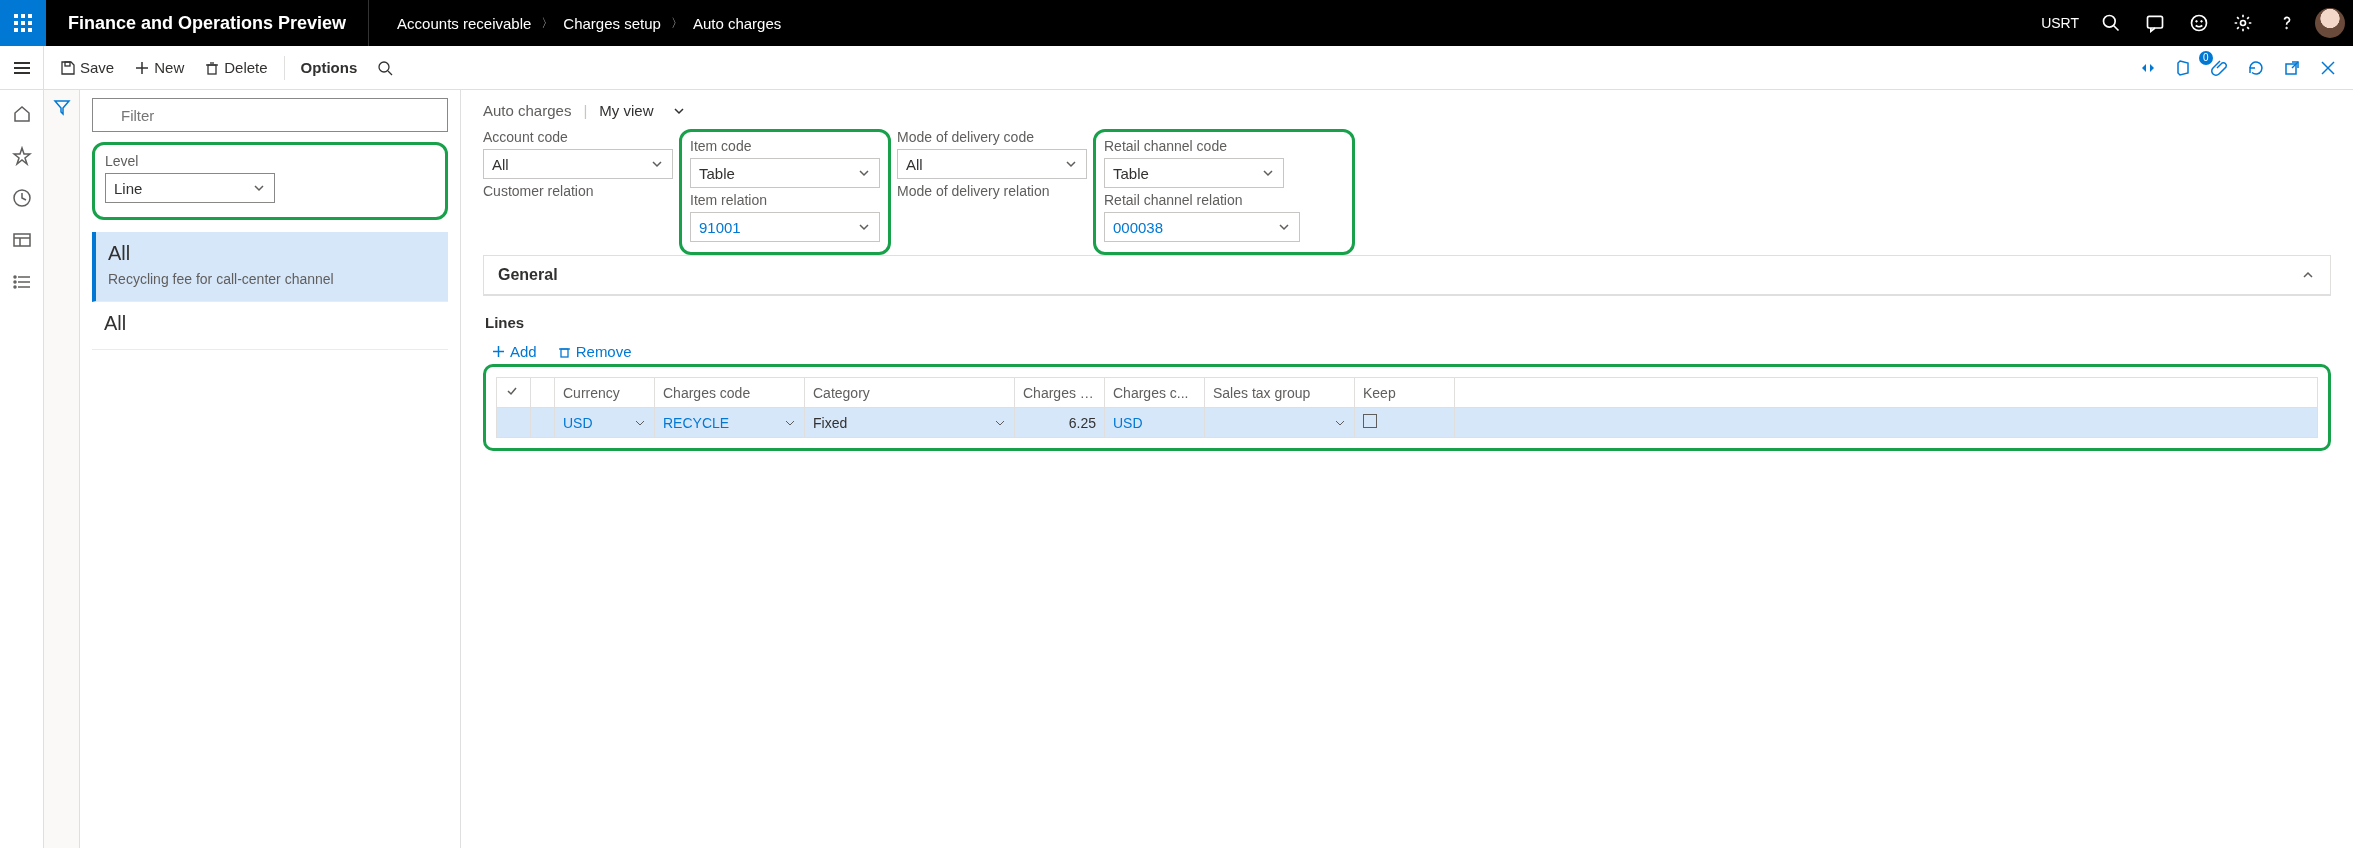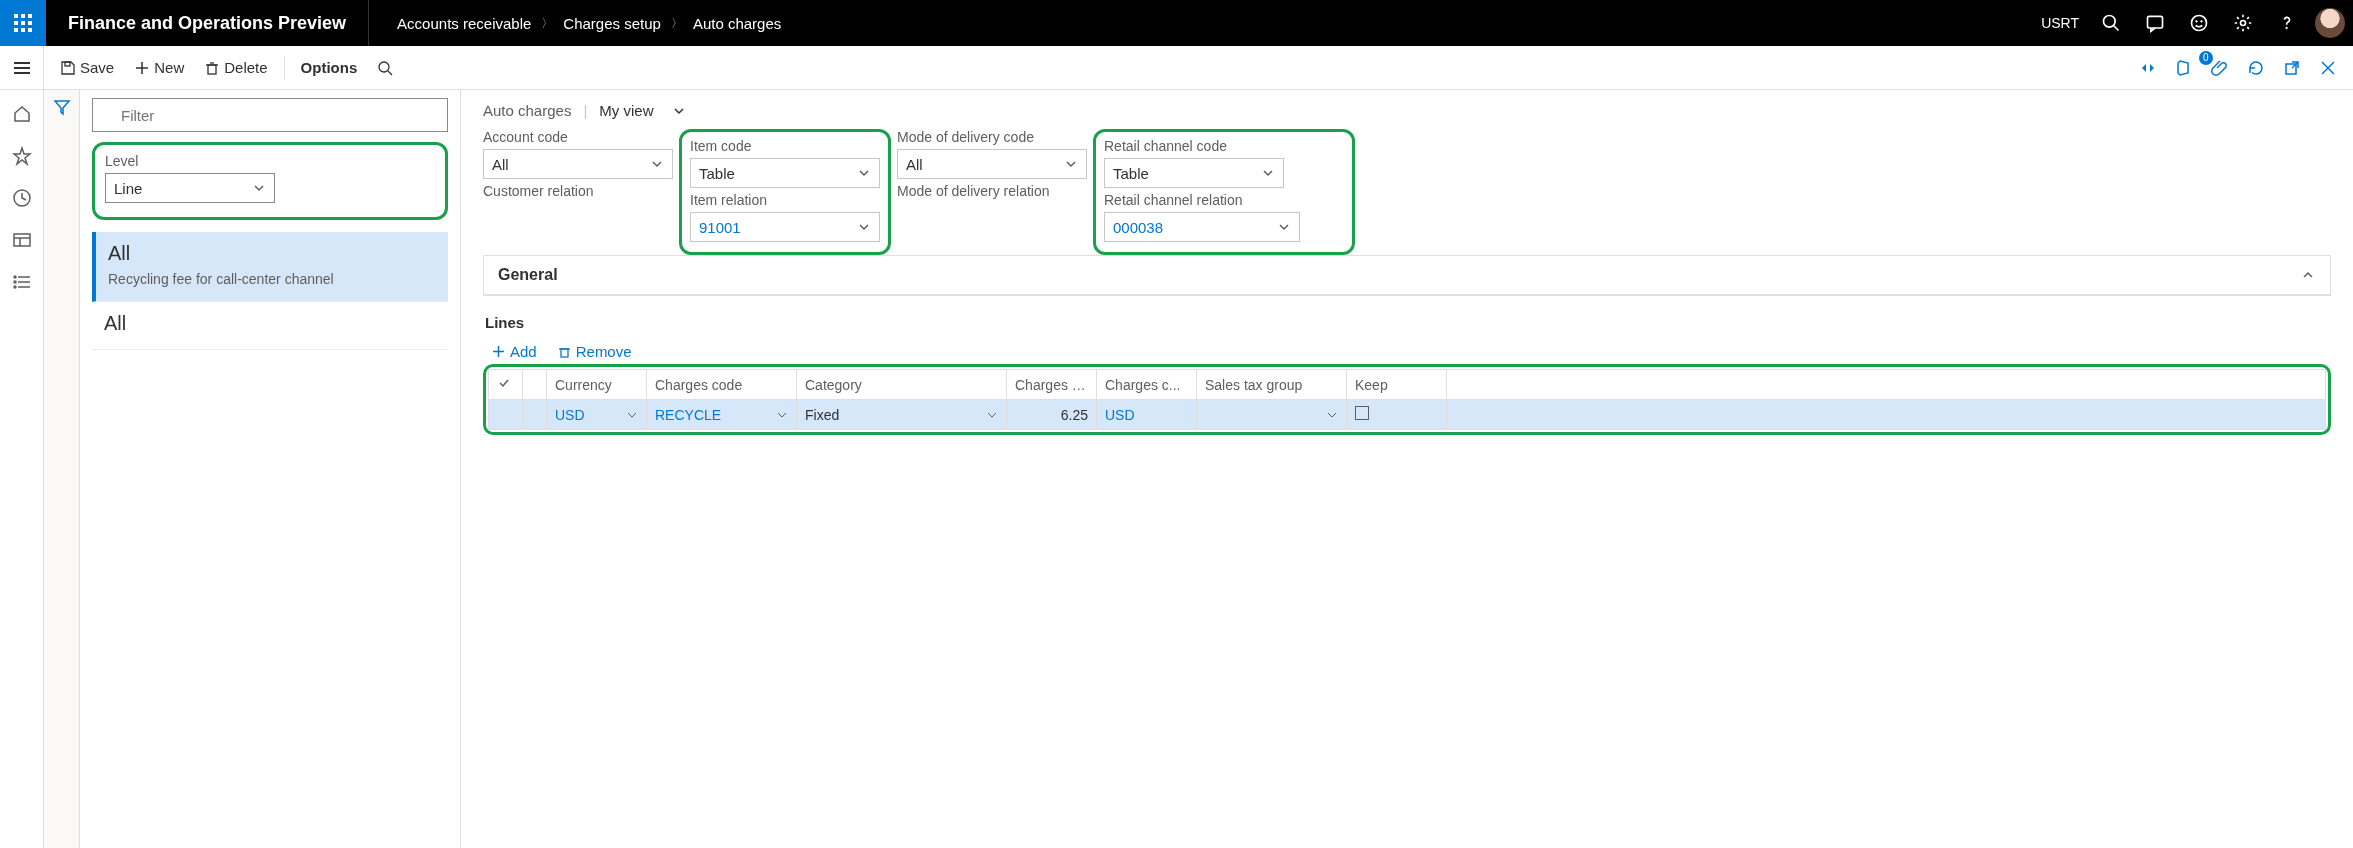--- a/index.html
+++ b/index.html
@@ -243,21 +243,21 @@
   .chg-label{font-size:14px;color:#605e5c;margin-bottom:4px;}
   .chg-input{width:240px;height:32px;border:1px solid #8a8886;padding:0 8px;font-size:15px;}
 
   .lines-title {
     font-size:15px;font-weight:600;margin:18px 0 8px 2px;
   }
   .lines-toolbar{display:flex;gap:20px;padding:4px 8px;color:#0078d4;font-size:15px;}
   .lines-toolbar .tb{display:flex;align-items:center;gap:4px;}
   .lines-toolbar svg{width:15px;height:15px;stroke:#0078d4;fill:none;}
 
-  .grid-wrap{border:3px solid #18a04b;border-radius:10px;padding:2px;}
+  .grid-wrap{border:3px solid #18a04b;border-radius:10px;padding:10px;}
   table.grid{width:100%;border-collapse:collapse;table-layout:fixed;}
   table.grid th, table.grid td{
     border:1px solid #e1dfdd;padding:6px 8px;font-size:14px;text-align:left;font-weight:400;color:#605e5c;white-space:nowrap;overflow:hidden;text-overflow:ellipsis;
   }
   table.grid th{background:#fff;}
   table.grid td{background:#d7e7fa;color:#323130;}
   .cell-dd{display:flex;align-items:center;justify-content:space-between;}
   .cell-dd svg{width:12px;height:12px;}
   .blue{color:#0078d4;}
   .check-empty{width:14px;height:14px;border:1px solid #605e5c;display:inline-block;}

